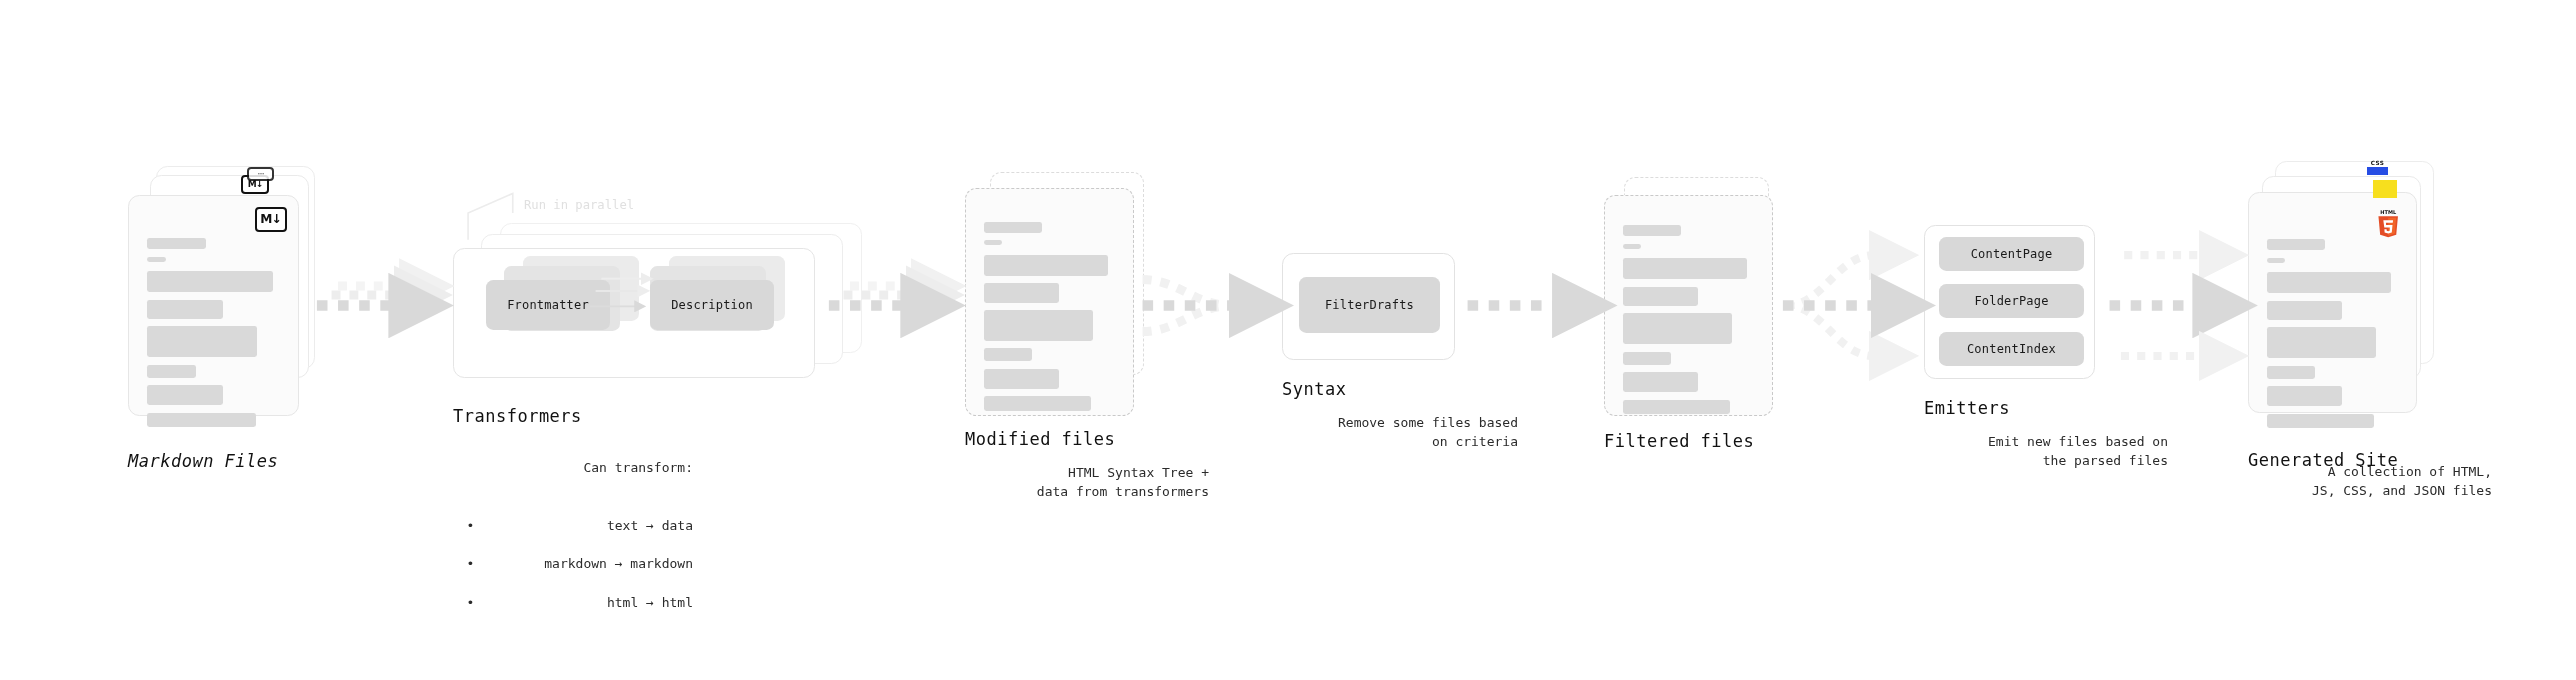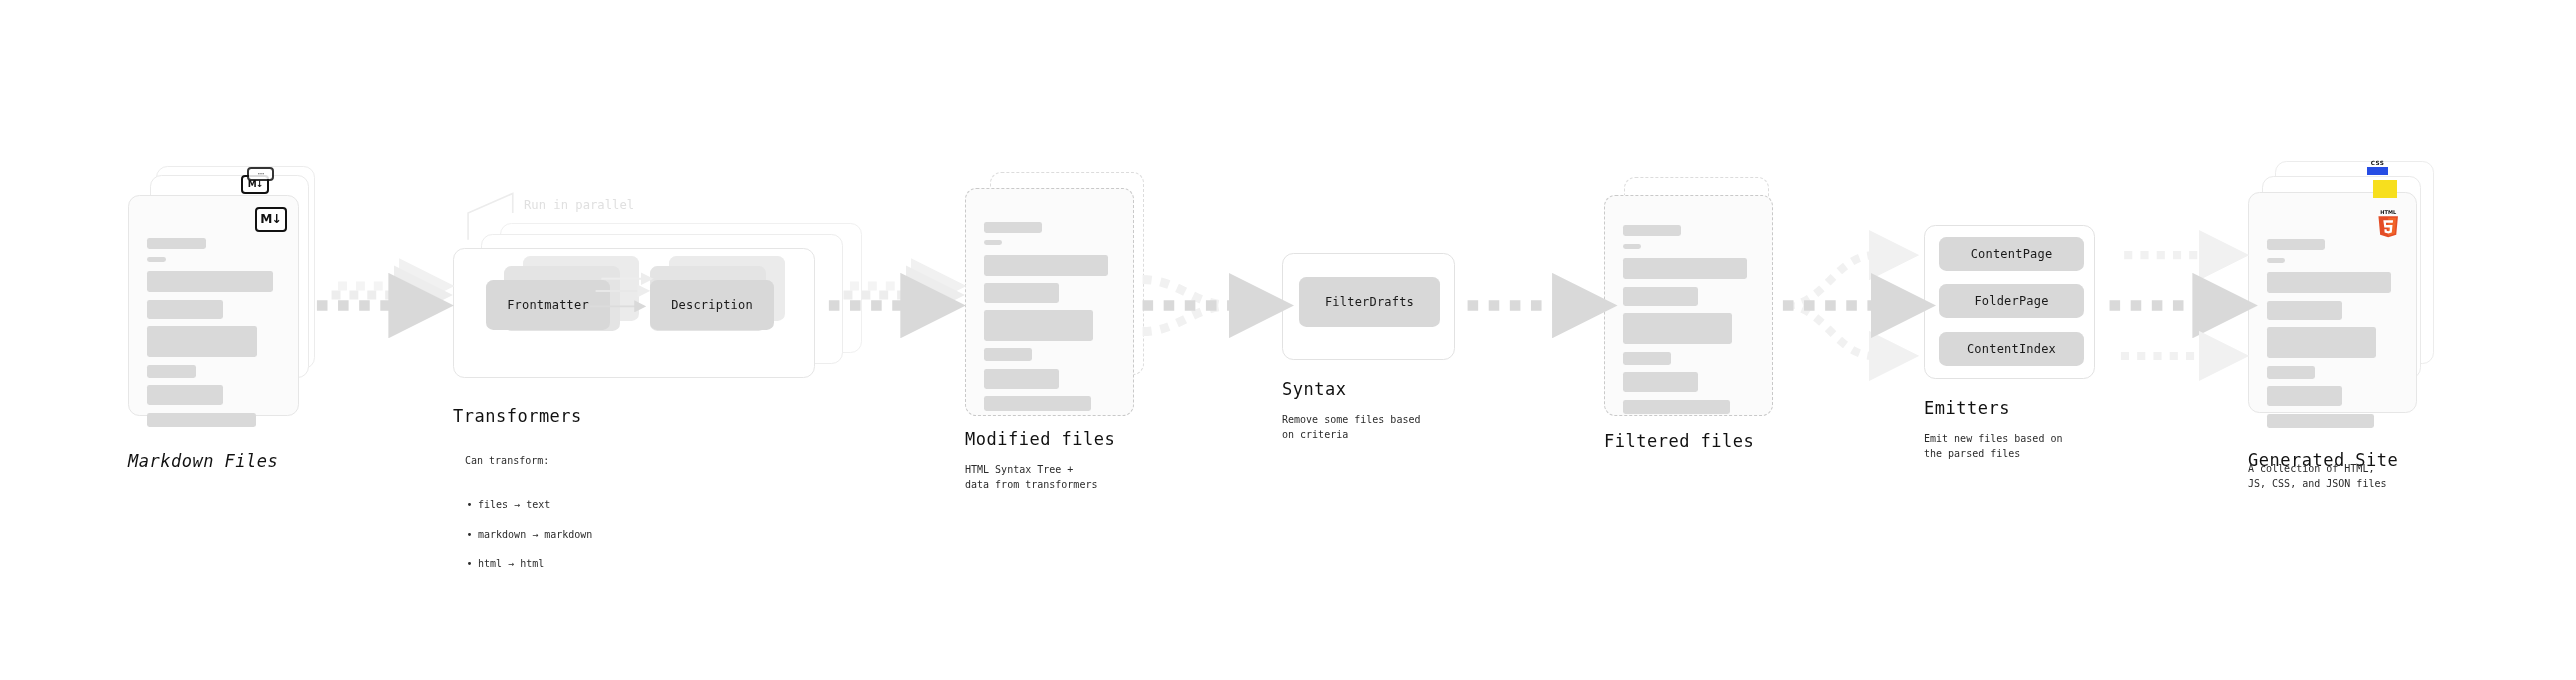--- a/index.html
+++ b/index.html
@@ -60,21 +60,21 @@
     letter-spacing:0.2px;
   }
 
   
   .title{
     position:absolute;
     font-size:17px;letter-spacing:0.5px;color:#111;white-space:nowrap;
   }
   .desc{
     position:absolute;
-    font-size:10px;line-height:1.48;color:#2b2b2b;white-space:pre-line;
+    font-size:13px;line-height:1.48;color:#2b2b2b;white-space:pre-line;text-align:right;
   }
   .desc ul{margin:0;padding:0 0 0 13px;list-style:none;}
   .desc li{position:relative;}
   .desc li:before{content:"\2022";position:absolute;left:-11.4px;}
   .hint{
     position:absolute;font-size:12.2px;color:#e0e0e0;white-space:nowrap;
   }
   svg.ov{position:absolute;left:0;top:0;width:2576px;height:681px;pointer-events:none;}
 </style>
 </head>
@@ -118,21 +118,21 @@
 
     <div class="chip" style="left:486px;top:280px;width:124px;height:50px;">Frontmatter</div>
     <div class="chip" style="left:650px;top:280px;width:124px;height:50px;">Description</div>
 
     <div class="hint" style="left:524px;top:198px;">Run in parallel</div>
 
     <div class="title" style="left:453px;top:406px;">Transformers</div>
     <div class="desc" style="left:453px;top:439px;width:228px;margin-left:12px;">
       <div>Can transform:</div>
       <ul>
-        <li>files → text</li>
+        <li>text → data</li>
         <li>markdown → markdown</li>
         <li>html → html</li>
       </ul>
     </div>
   </div>
 
   <div class="node">
     <div class="doc" style="left:990px;top:172px;width:154px;height:203px;border:1.3px dashed #dcdcdc;background:#fff;"></div>
     <div class="doc dashed" style="left:965px;top:188px;width:169px;height:228px;">
       <div class="bars" style="top:32.5px;">
@@ -146,21 +146,21 @@
         <div class="bar" style="width:82%;height:14.6px;"></div>
       </div>
     </div>
     <div class="title" style="left:965px;top:429px;">Modified files</div>
     <div class="desc" style="left:965px;top:463px;width:244px;">HTML Syntax Tree +
 data from transformers</div>
   </div>
 
   <div class="node">
     <div class="groupbox" style="left:1282px;top:253px;width:173px;height:107px;"></div>
-    <div class="chip" style="left:1299px;top:277px;width:141px;height:50px;">FilterDrafts</div>
+    <div class="chip" style="left:1299px;top:277px;width:141px;height:56px;">FilterDrafts</div>
     <div class="title" style="left:1282px;top:379px;">Syntax</div>
     <div class="desc" style="left:1282px;top:413px;width:236px;">Remove some files based
 on criteria</div>
   </div>
 
   <div class="node">
     <div class="doc" style="left:1624px;top:177px;width:145px;height:195px;border:1.3px dashed #dcdcdc;background:#fff;"></div>
     <div class="doc dashed" style="left:1604px;top:195px;width:169px;height:221px;">
       <div class="bars" style="top:29px;">
         <div class="bar" style="width:44%;height:11.4px;"></div>

